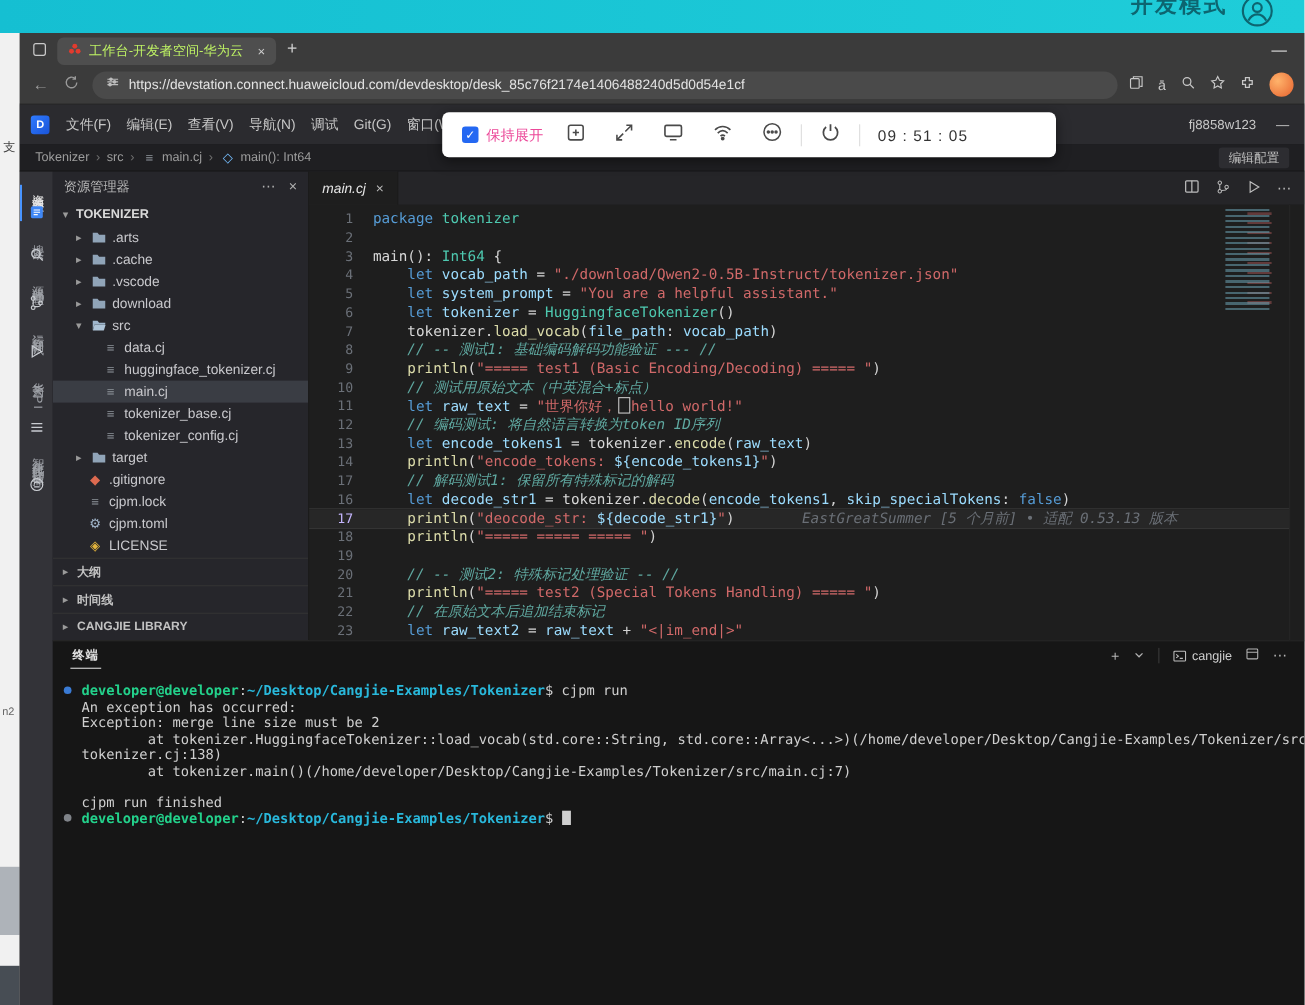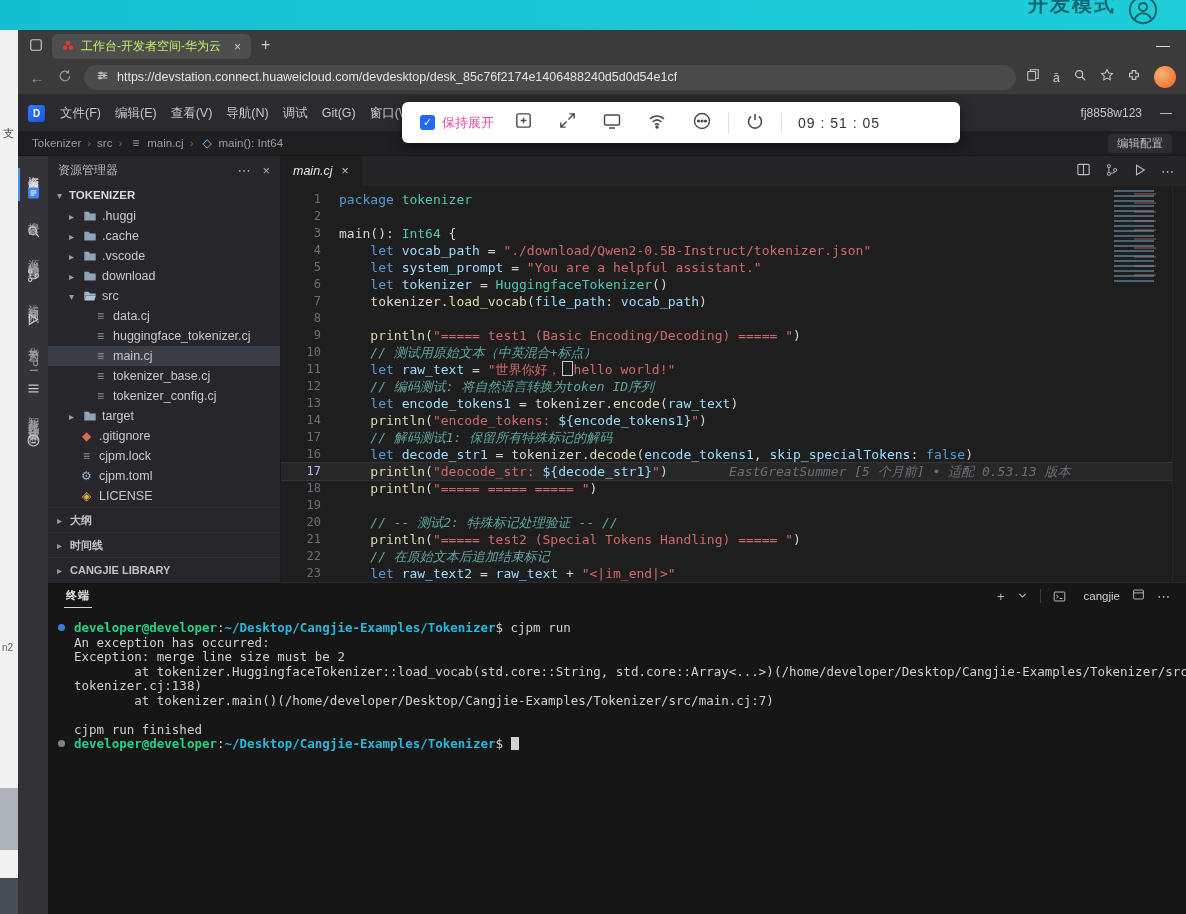--- a/index.html
+++ b/index.html
@@ -112,21 +112,21 @@
       repeating-linear-gradient(180deg,rgba(120,185,205,.55) 0 2px,transparent 2px 5px),
       repeating-linear-gradient(180deg,rgba(209,105,105,.45) 0 2px,transparent 2px 9px);
     background-size:72% 100%,40% 100%;background-position:0 0,60% 3px;background-repeat:no-repeat;}
   .ovruler{position:absolute;right:0;top:0;bottom:0;width:13px;background:#1e1e1e;border-left:1px solid #272727;}
 
   
   .terminal{flex:1;background:#161616;display:flex;flex-direction:column;min-height:0;border-top:1px solid #2a2a2a;}
   .termhead{height:26px;display:flex;align-items:center;padding:0 16px;flex:none;}
   .term-tab{font-size:11px;letter-spacing:1px;color:#e3e3e3;border-bottom:1px solid #d8d8d8;padding:4px 2px;font-weight:bold;}
   .term-right{margin-left:auto;display:flex;align-items:center;gap:12px;color:#b5b5b5;font-size:13px;}
-  .term-profile{display:flex;align-items:center;gap:18px;font-size:11.5px;color:#cfcfcf;}
+  .term-profile{display:flex;align-items:flex-end;gap:5px;font-size:11.5px;color:#cfcfcf;}
   .t-sep{width:1px;height:14px;background:#3a3a3a;}
   .termbody{padding:12px 0 0 26px;font-family:"DejaVu Sans Mono","Liberation Mono",monospace;font-size:12.5px;
             line-height:14.5px;white-space:pre;overflow:hidden;}
   .tl{height:14.5px;position:relative;}
   .tl .bullet{position:absolute;left:-16px;top:3px;width:7px;height:7px;border-radius:50%;}
   .bullet.blue{background:#3a7bd5;} .bullet.gray{background:#7f8389;}
   .t-g{color:#23d18b;font-weight:bold;} .t-c{color:#29b8db;font-weight:bold;} .t-w{color:#cfcfcf;}
   .curs{display:inline-block;width:8px;height:13px;background:#d0d0d0;vertical-align:-2px;}
 </style>
 </head>
@@ -376,21 +376,21 @@
                 <span>TOKENIZER</span>
               </div>
               <div id="tree">
                   <div class="trow" style="padding-left: 18px;">
                     <span class="chev">▸</span>
                     <span class="ticon">
                       <svg width="14" height="14" viewBox="0 0 16 16">
                         <path d="M1.5 3h5l1.6 2H14.5v8h-13z" fill="#90a4b8"></path>
                       </svg>
                     </span>
-                    <span>.huggi</span>
+                    <span>.arts</span>
                   </div>
                   <div class="trow" style="padding-left: 18px;">
                     <span class="chev">▸</span>
                     <span class="ticon">
                       <svg width="14" height="14" viewBox="0 0 16 16">
                         <path d="M1.5 3h5l1.6 2H14.5v8h-13z" fill="#90a4b8"></path>
                       </svg>
                     </span>
                     <span>.cache</span>
                   </div>
@@ -527,21 +527,21 @@
               </div>
               <div class="codewrap">
                 <div id="codelines">
                     <div class="cl"><span class="ln">1</span><span class="ct"><span class="s-kw">package </span><span class="s-type">tokenizer</span></span></div>
                     <div class="cl"><span class="ln">2</span><span class="ct"></span></div>
                     <div class="cl"><span class="ln">3</span><span class="ct"><span class="s-plain">main</span><span class="s-pun">(): </span><span class="s-type">Int64</span><span class="s-pun"> {</span></span></div>
                     <div class="cl"><span class="ln">4</span><span class="ct"><span class="s-pun">    </span><span class="s-kw">let </span><span class="s-var">vocab_path</span><span class="s-pun"> = </span><span class="s-str">"./download/Qwen2-0.5B-Instruct/tokenizer.json"</span></span></div>
                     <div class="cl"><span class="ln">5</span><span class="ct"><span class="s-pun">    </span><span class="s-kw">let </span><span class="s-var">system_prompt</span><span class="s-pun"> = </span><span class="s-str">"You are a helpful assistant."</span></span></div>
                     <div class="cl"><span class="ln">6</span><span class="ct"><span class="s-pun">    </span><span class="s-kw">let </span><span class="s-var">tokenizer</span><span class="s-pun"> = </span><span class="s-type">HuggingfaceTokenizer</span><span class="s-pun">()</span></span></div>
                     <div class="cl"><span class="ln">7</span><span class="ct"><span class="s-pun">    </span><span class="s-plain">tokenizer</span><span class="s-pun">.</span><span class="s-fn">load_vocab</span><span class="s-pun">(</span><span class="s-param">file_path</span><span class="s-pun">: </span><span class="s-var">vocab_path</span><span class="s-pun">)</span></span></div>
-                    <div class="cl"><span class="ln">8</span></div>
+                    <div class="cl"><span class="ln">8</span><span class="ct"><span class="s-pun">    </span><span class="s-com">// -- 测试1: 基础编码解码功能验证 --- //</span></span></div>
                     <div class="cl"><span class="ln">9</span><span class="ct"><span class="s-pun">    </span><span class="s-fn">println</span><span class="s-pun">(</span><span class="s-str">"===== test1 (Basic Encoding/Decoding) ===== "</span><span class="s-pun">)</span></span></div>
                     <div class="cl"><span class="ln">10</span><span class="ct"><span class="s-pun">    </span><span class="s-com">// 测试用原始文本（中英混合+标点）</span></span></div>
                     <div class="cl"><span class="ln">11</span><span class="ct"><span class="s-pun">    </span><span class="s-kw">let </span><span class="s-var">raw_text</span><span class="s-pun"> = </span><span class="s-str">"世界你好，</span><span class="ime-cursor"></span><span class="s-str">hello world!"</span></span></div>
                     <div class="cl"><span class="ln">12</span><span class="ct"><span class="s-pun">    </span><span class="s-com">// 编码测试: 将自然语言转换为token ID序列</span></span></div>
                     <div class="cl"><span class="ln">13</span><span class="ct"><span class="s-pun">    </span><span class="s-kw">let </span><span class="s-var">encode_tokens1</span><span class="s-pun"> = </span><span class="s-plain">tokenizer</span><span class="s-pun">.</span><span class="s-fn">encode</span><span class="s-pun">(</span><span class="s-var">raw_text</span><span class="s-pun">)</span></span></div>
                     <div class="cl"><span class="ln">14</span><span class="ct"><span class="s-pun">    </span><span class="s-fn">println</span><span class="s-pun">(</span><span class="s-str">"encode_tokens: </span><span class="s-interp">${encode_tokens1}</span><span class="s-str">"</span><span class="s-pun">)</span></span></div>
                     <div class="cl"><span class="ln">17</span><span class="ct"><span class="s-pun">    </span><span class="s-com">// 解码测试1: 保留所有特殊标记的解码</span></span></div>
                     <div class="cl"><span class="ln">16</span><span class="ct"><span class="s-pun">    </span><span class="s-kw">let </span><span class="s-var">decode_str1</span><span class="s-pun"> = </span><span class="s-plain">tokenizer</span><span class="s-pun">.</span><span class="s-fn">decode</span><span class="s-pun">(</span><span class="s-var">encode_tokens1</span><span class="s-pun">, </span><span class="s-param">skip_specialTokens</span><span class="s-pun">: </span><span class="s-kw">false</span><span class="s-pun">)</span></span></div>
                     <div class="cl cur"><span class="ln">17</span><span class="ct"><span class="s-pun">    </span><span class="s-fn">println</span><span class="s-pun">(</span><span class="s-str">"deocode_str: </span><span class="s-interp">${decode_str1}</span><span class="s-str">"</span><span class="s-pun">)</span><span class="s-blame">    EastGreatSummer [5 个月前] • 适配 0.53.13 版本</span></span></div>
                     <div class="cl"><span class="ln">18</span><span class="ct"><span class="s-pun">    </span><span class="s-fn">println</span><span class="s-pun">(</span><span class="s-str">"===== ===== ===== "</span><span class="s-pun">)</span></span></div>

